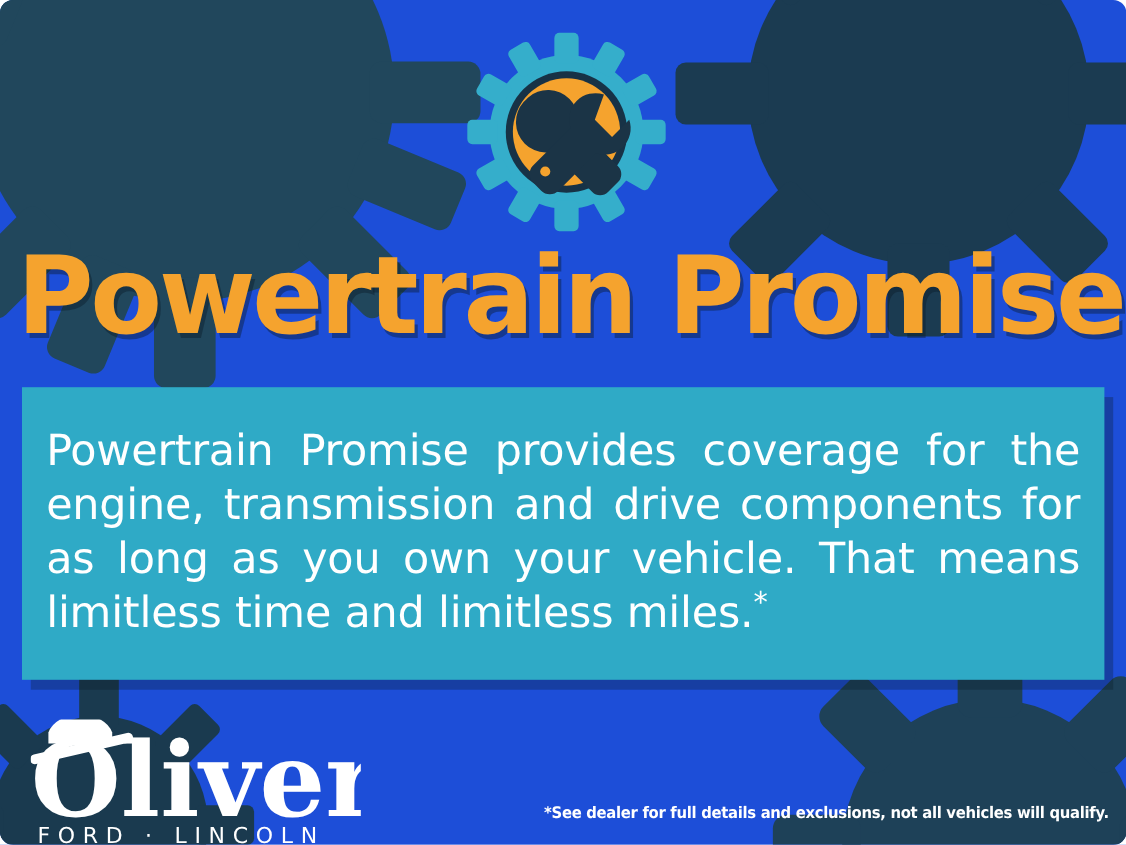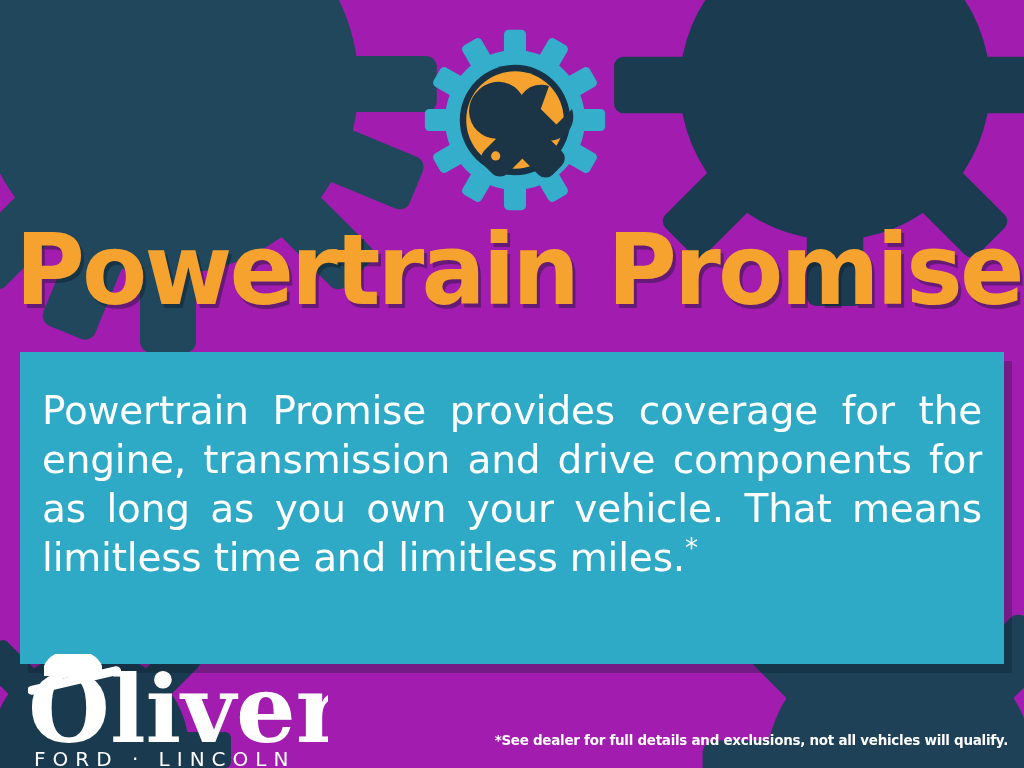--- a/index.html
+++ b/index.html
@@ -10,22 +10,23 @@
     width: 1024px;
     height: 768px;
     overflow: hidden;
     font-family: "Liberation Sans", sans-serif;
   }
 
   #poster {
     position: relative;
     width: 1024px;
     height: 768px;
-    background: #a21caf;
+    background: #1d4ed8;
     overflow: hidden;
+    border-radius: 12px;
   }
 
   
   .bg-layer {
     position: absolute;
     inset: 0;
     overflow: hidden;
     pointer-events: none;
   }
   .bg-gear {
@@ -79,21 +80,21 @@
     transform: scaleX(0.97);
     transform-origin: center top;
   }
 
   
   #body-panel {
     position: absolute;
     left: 20px;
     top: 352px;
     width: 984px;
-    height: 312px;
+    height: 266px;
     background: #2FAAC6;
     box-shadow: 8px 9px 0 rgba(9, 26, 38, 0.30);
     box-sizing: border-box;
     padding: 34px 22px 0 22px;
   }
   #body-copy {
     margin: 0;
     color: #FFFFFF;
     font-family: "DejaVu Sans", sans-serif;
     font-size: 39px;

